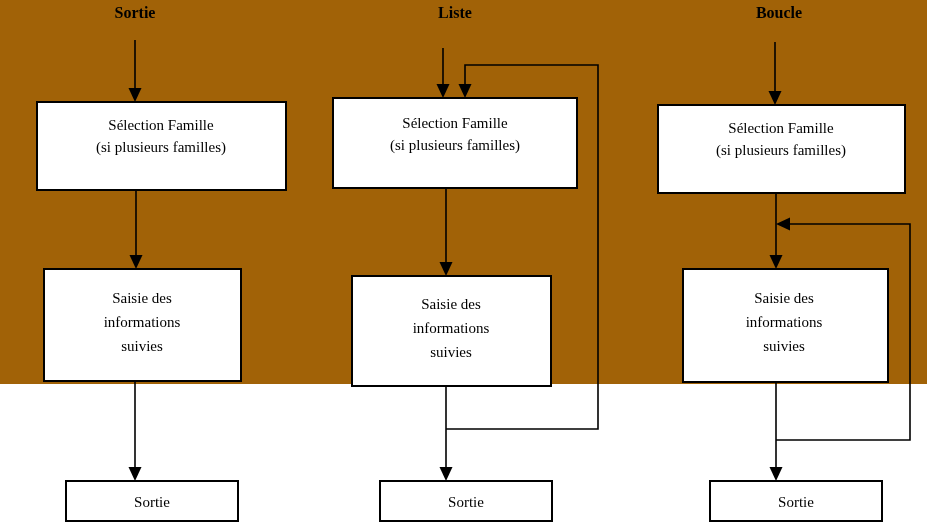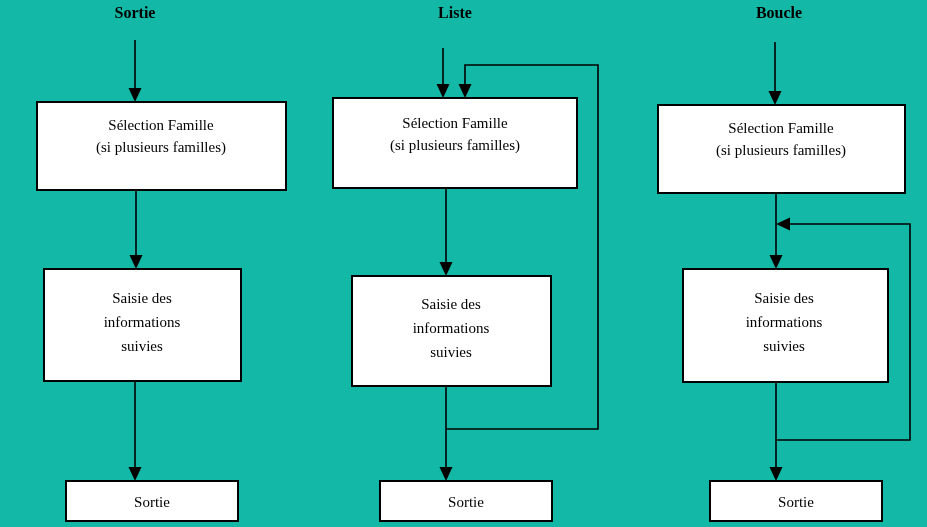--- a/index.html
+++ b/index.html
@@ -9,22 +9,22 @@
   }
   body {
     width: 927px;
     height: 527px;
     font-family: "Liberation Serif", "DejaVu Serif", serif;
     overflow: hidden;
   }
   #diagram-root {
     position: relative;
     width: 927px;
-    height: 527px;
-    background: #14b8a6;
+    height: 384px;
+    background: #a16207;
   }
   svg.flow {
     display: block;
     width: 927px;
     height: 527px;
   }
   .col-title {
     font-family: "Liberation Serif", "DejaVu Serif", serif;
     font-weight: bold;
     font-size: 16px;

